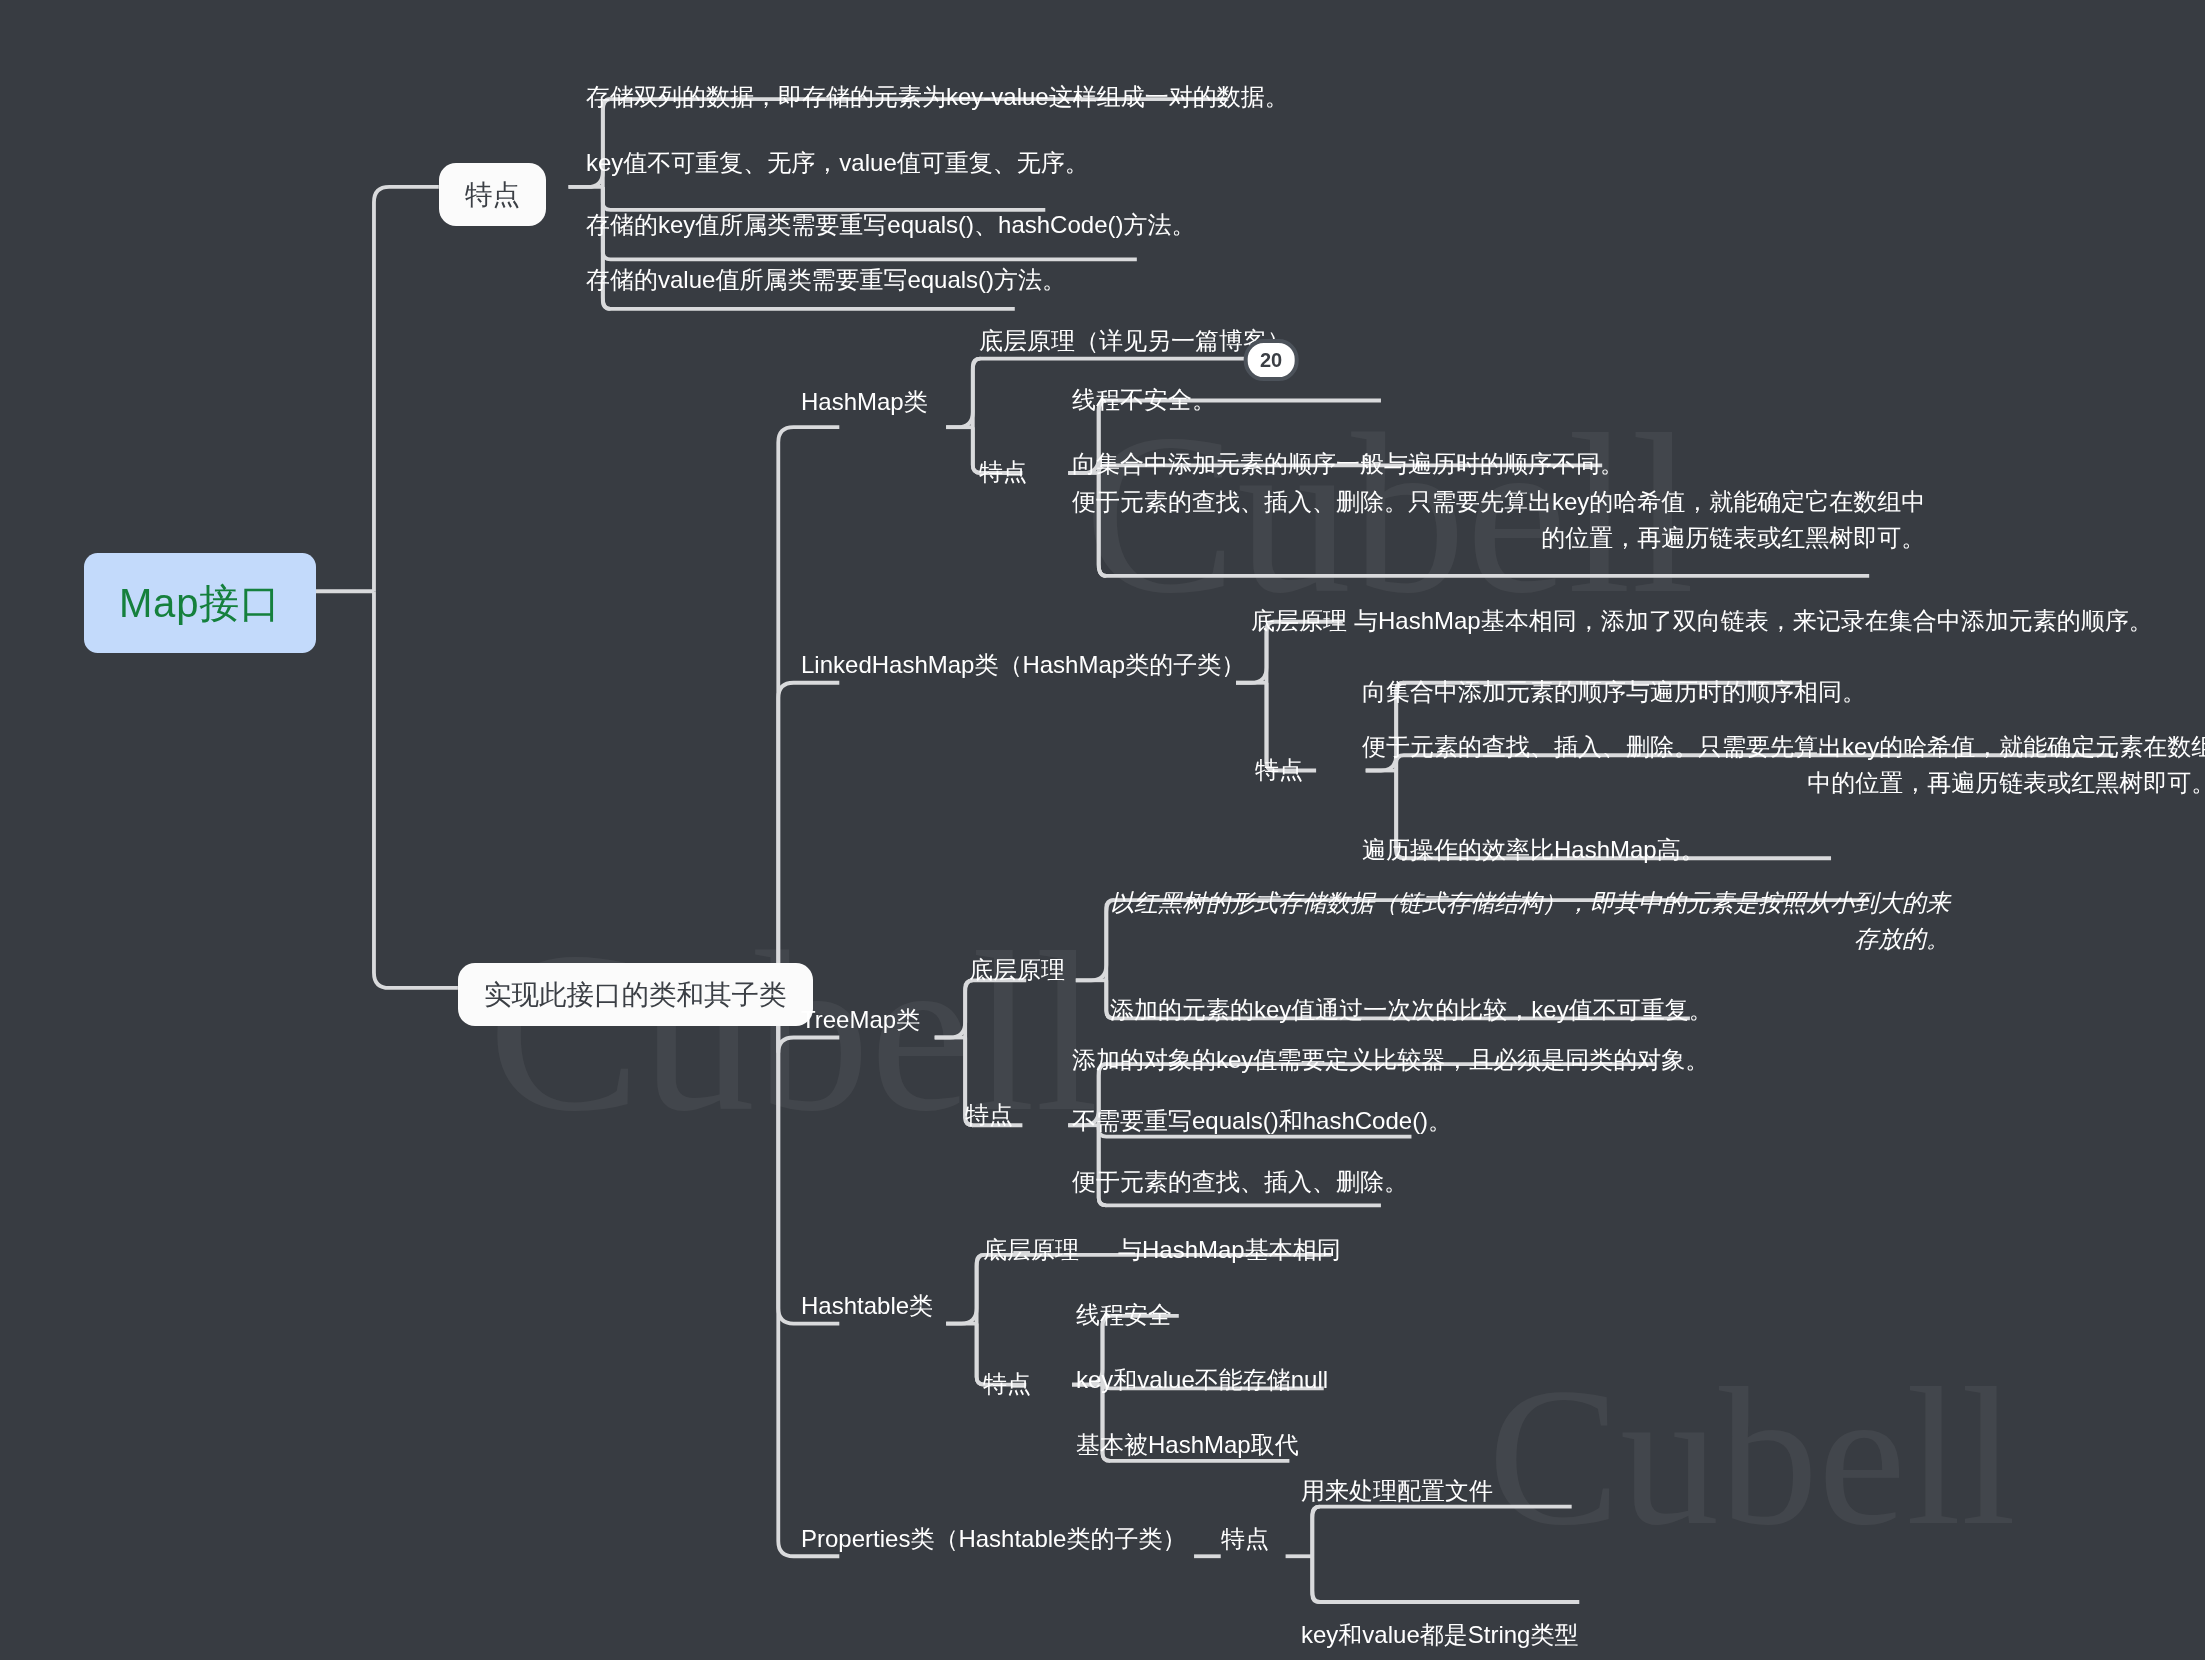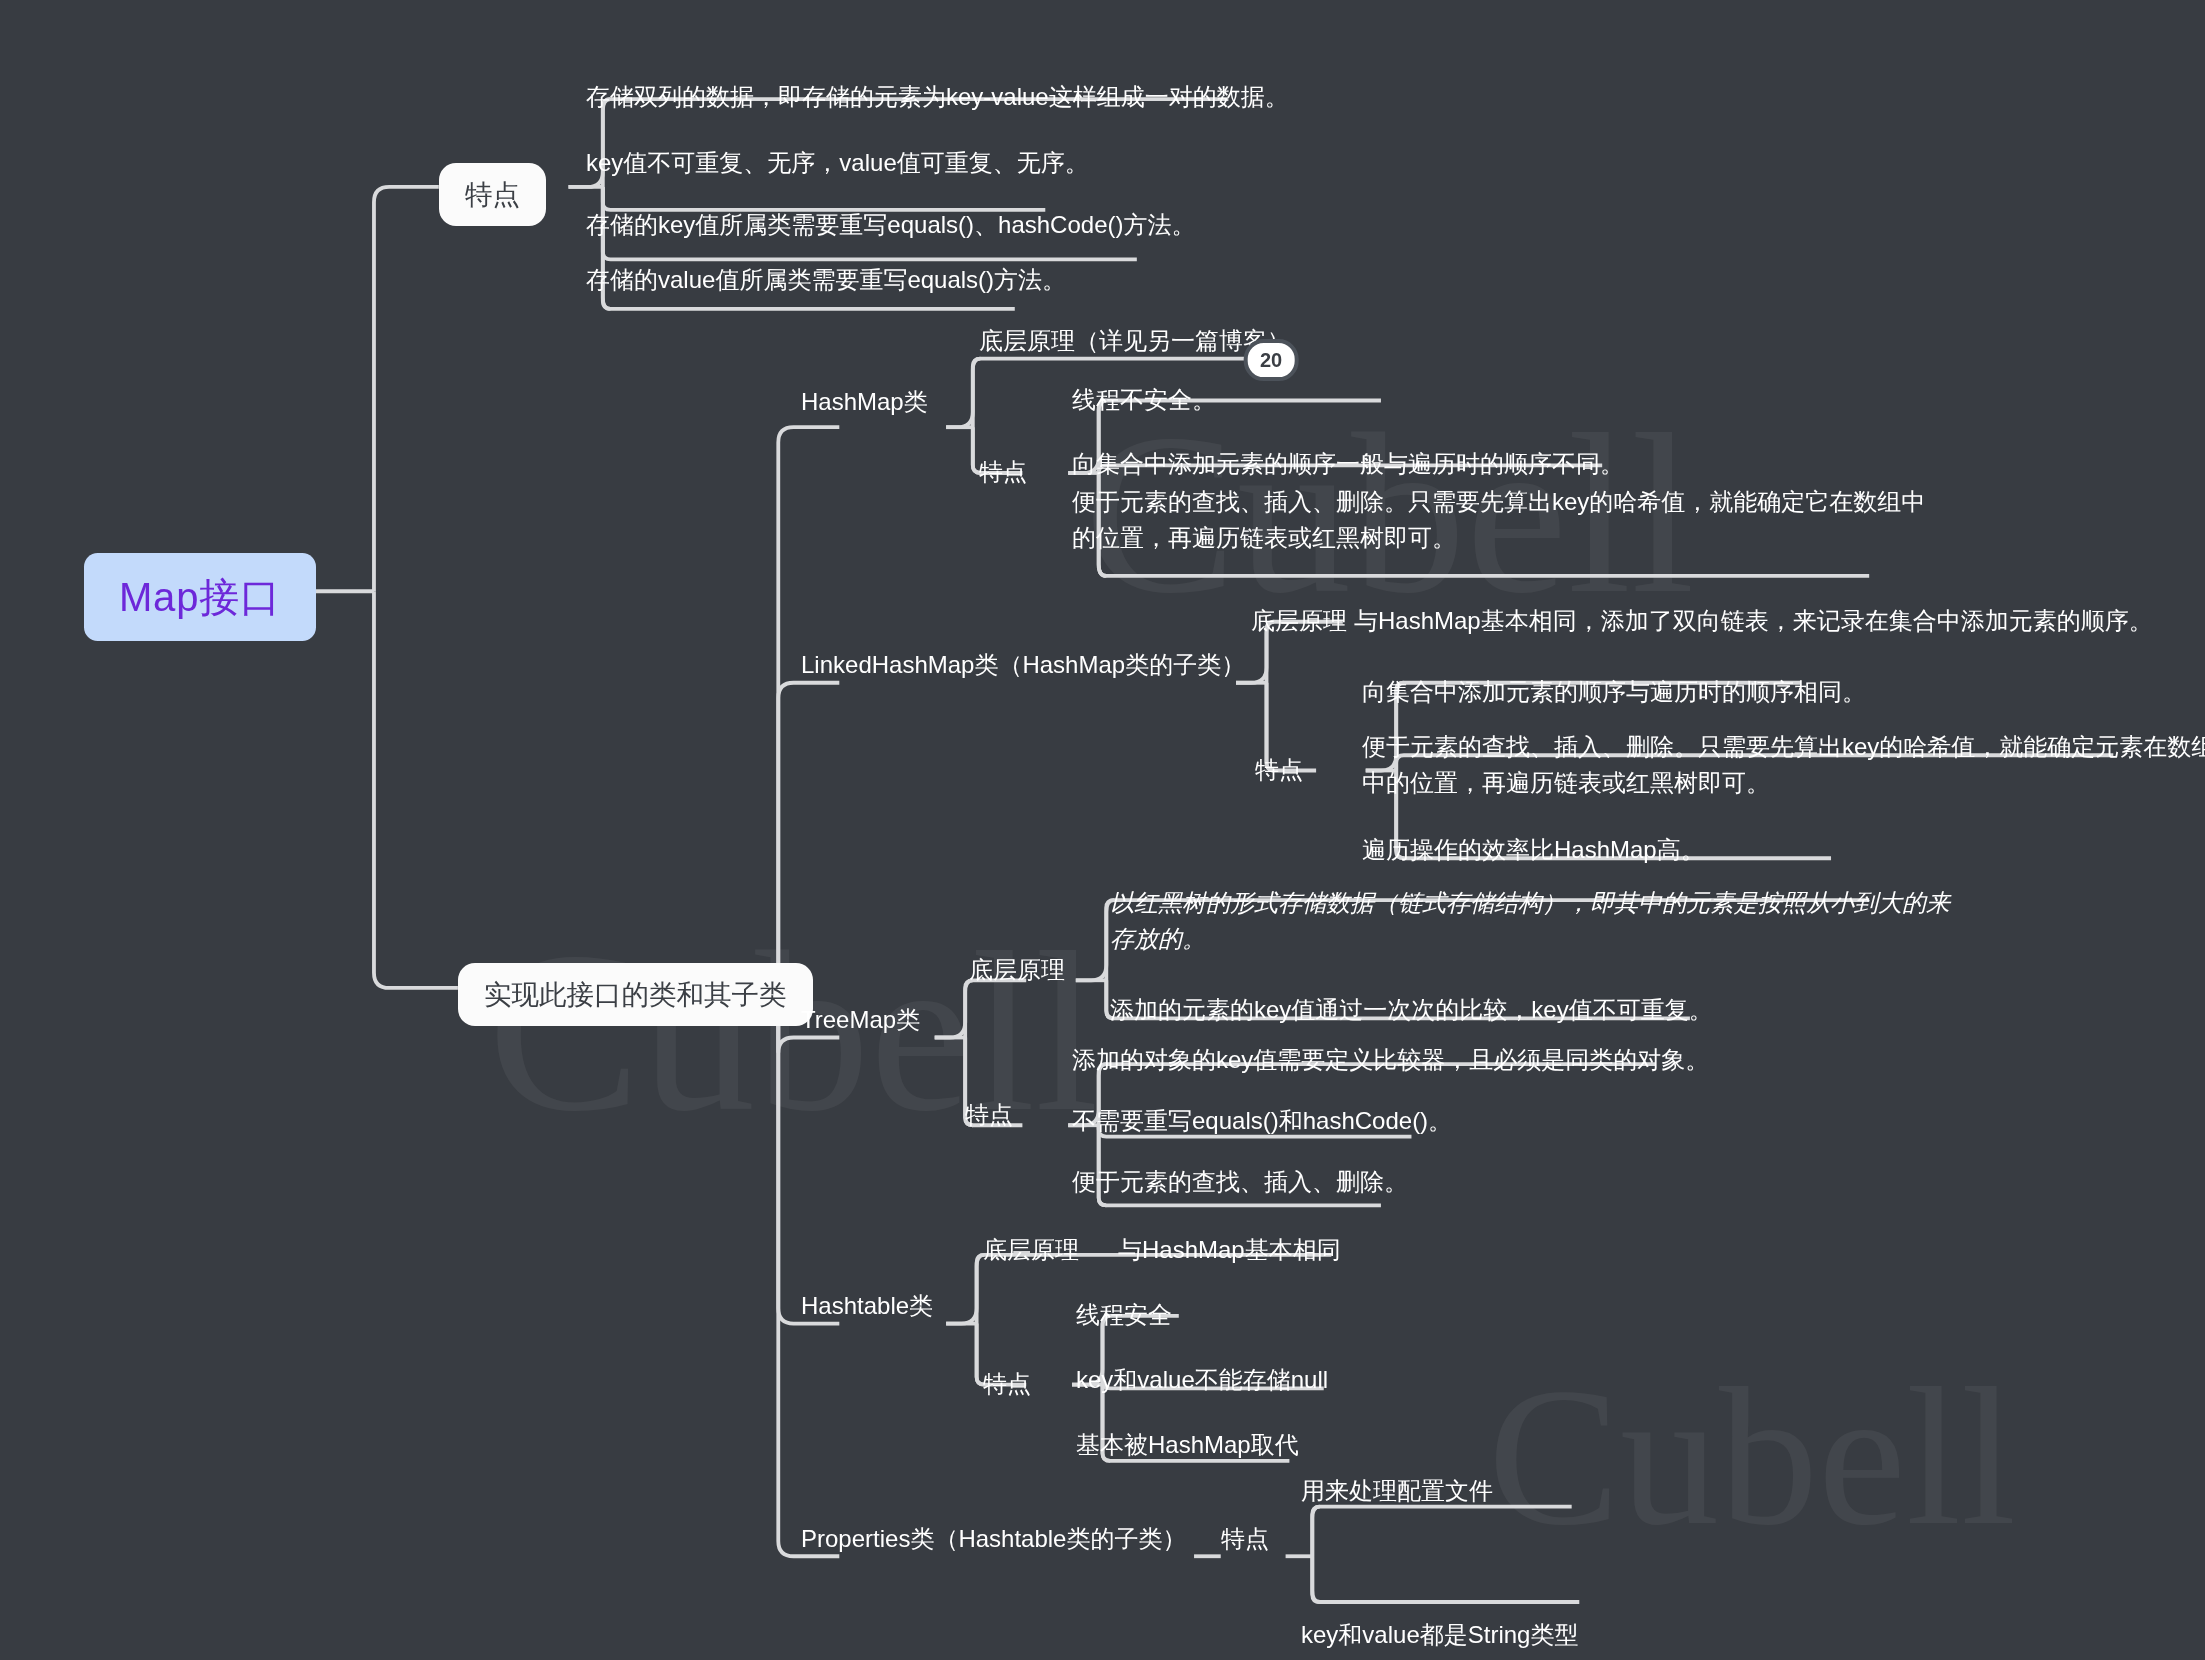--- a/index.html
+++ b/index.html
@@ -9,26 +9,26 @@
     color:#ffffff;
   }
   #canvas{position:absolute;inset:0;width:2205px;height:1660px;}
   svg.links{position:absolute;left:0;top:0;width:2205px;height:1660px;pointer-events:none;}
   svg.links path,svg.links line{fill:none;stroke:#d9dadc;stroke-width:5;}
 
   .wm{position:absolute;font-family:"Liberation Serif","DejaVu Serif",serif;
       color:rgba(255,255,255,0.055);white-space:nowrap;
       pointer-events:none;user-select:none;}
 
-  .node{position:absolute;white-space:pre;line-height:1.5;}
+  .node{position:absolute;white-space:pre;line-height:1.5;text-align:right;}
 
   
   .root{
-    background:#c3dafb;color:#6d28d9;border-radius:13.7px;
-    padding:14px 35px;font-size:40px;letter-spacing:0.8px;
+    background:#c3dafb;color:#15803d;border-radius:13.7px;
+    padding:20px 35px;font-size:40px;letter-spacing:0.8px;
   }
   
   .pill{
     background:#fbfbfb;color:#3b3f45;border-radius:17px;
     padding:10.7px 26px;font-size:27.5px;
   }
   
   .txt{font-size:24px;color:#ffffff;}
 
   .badge{

